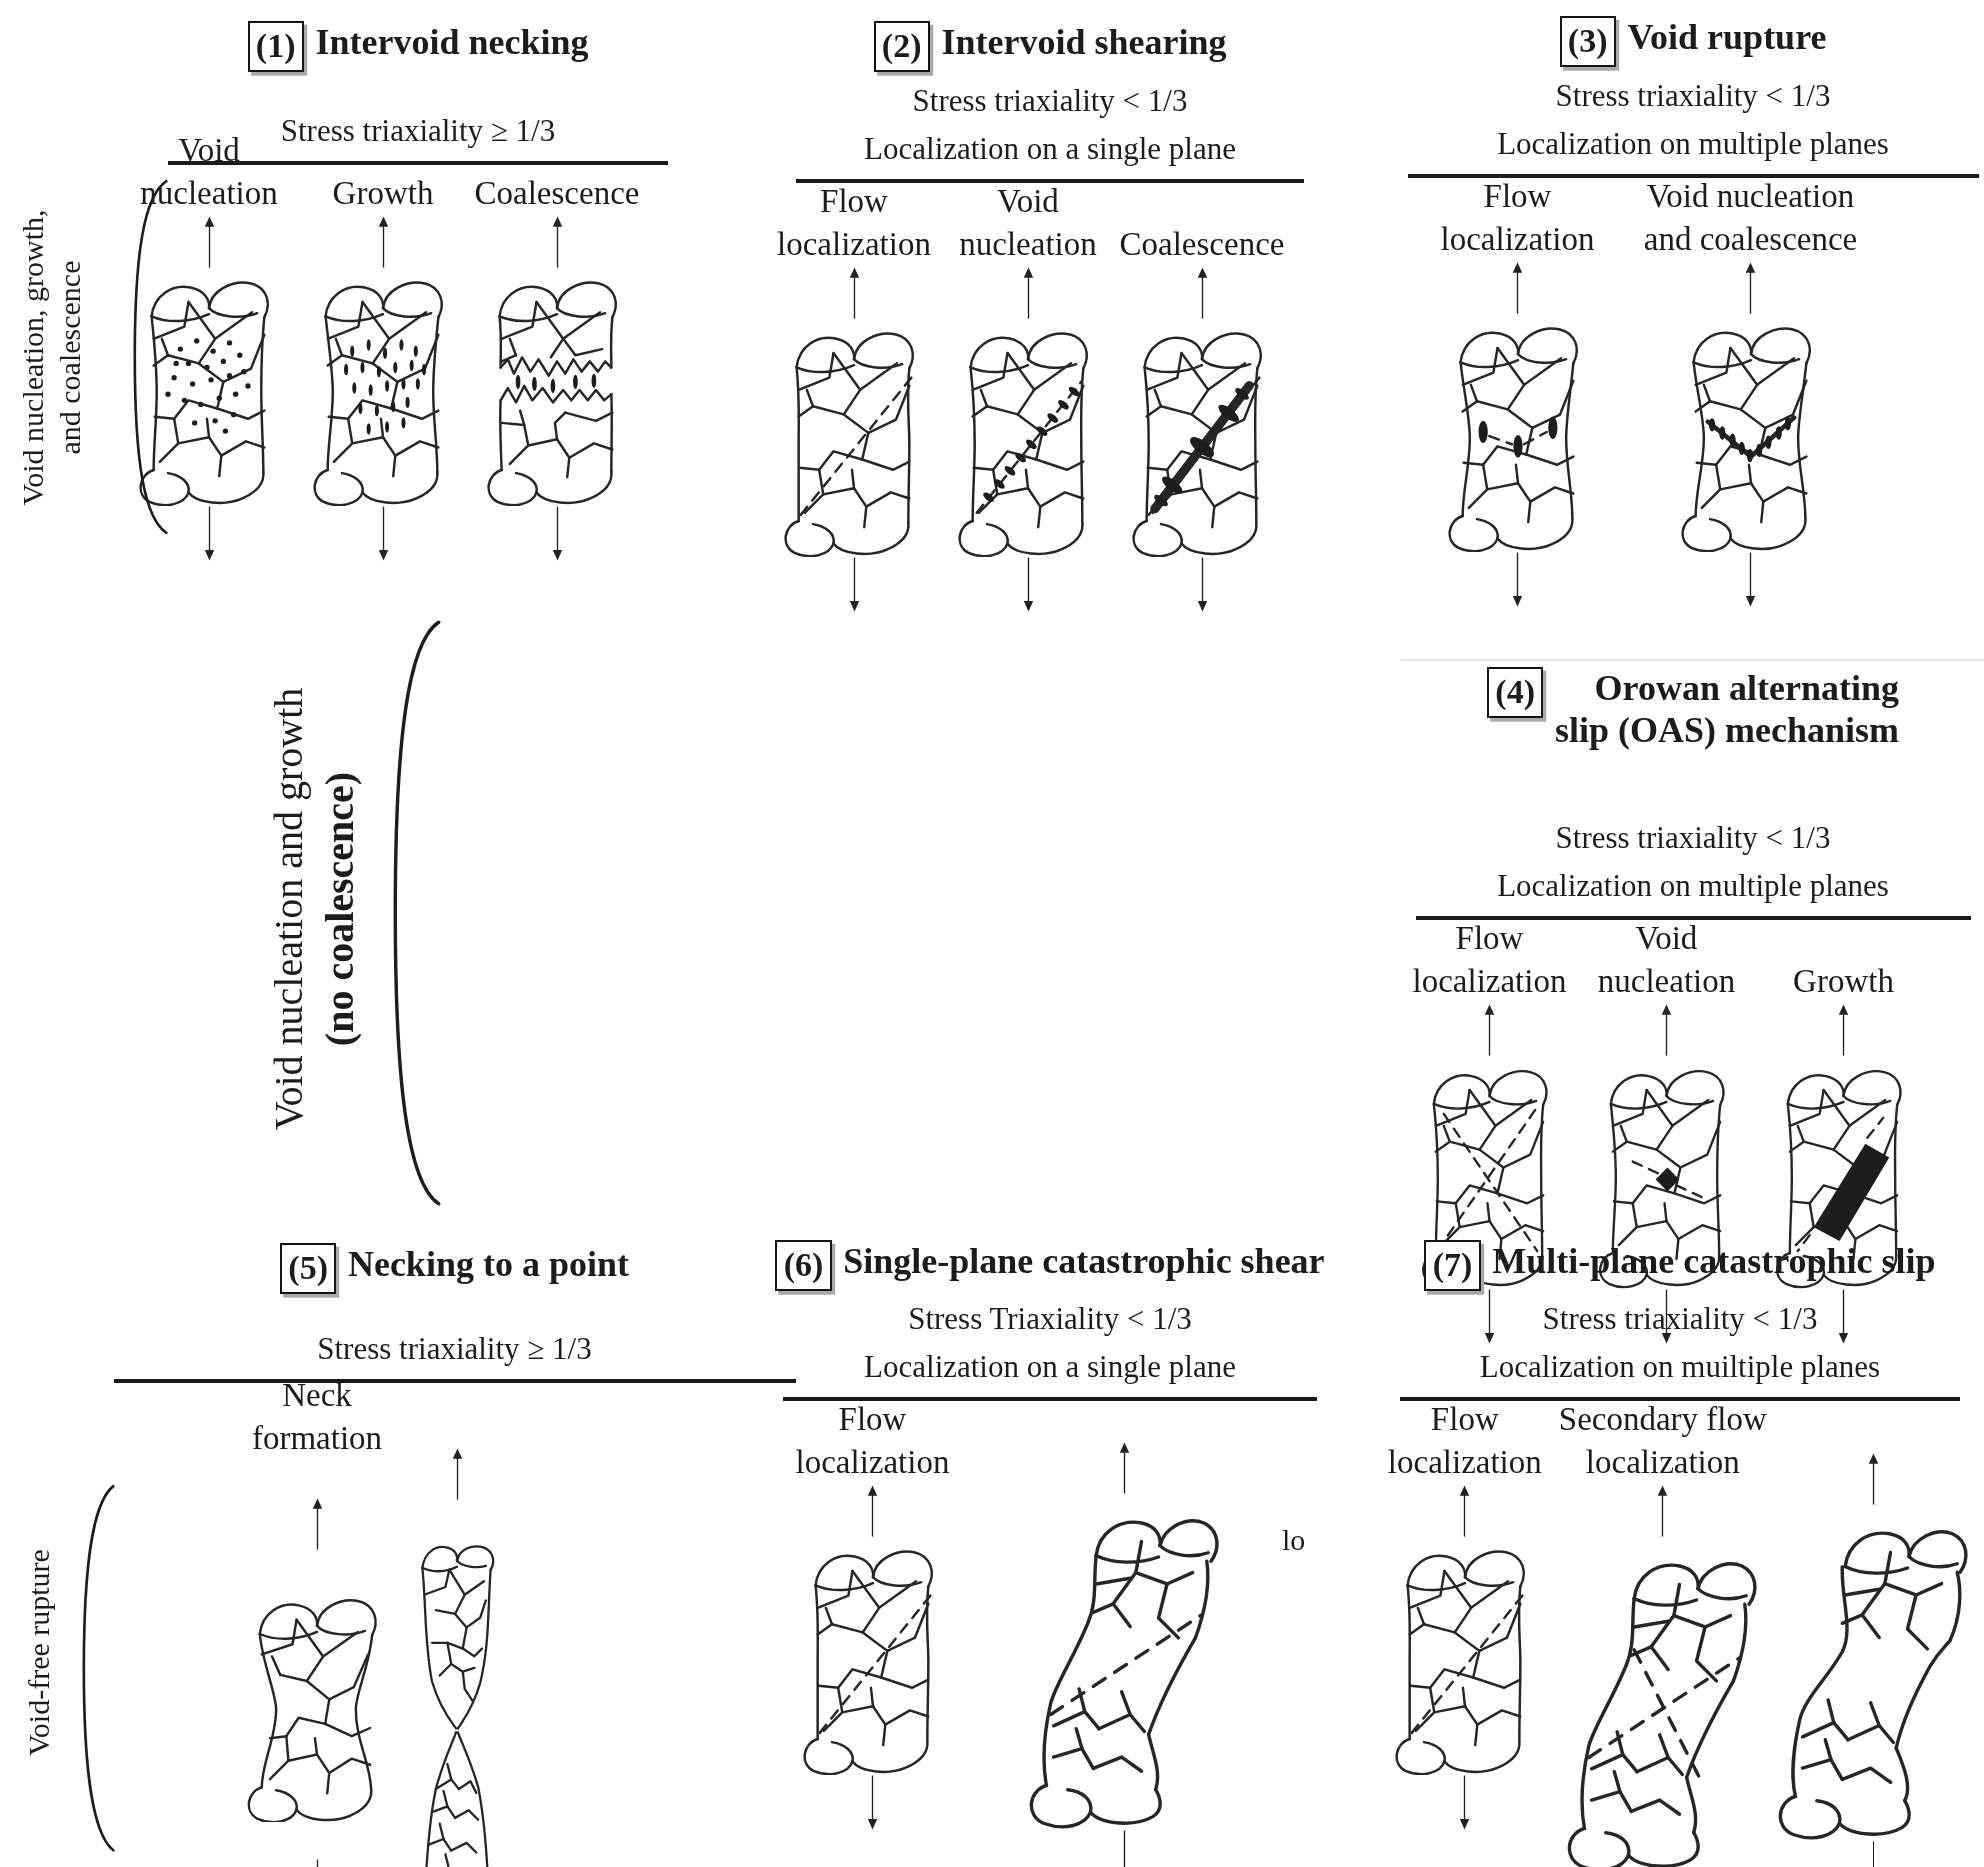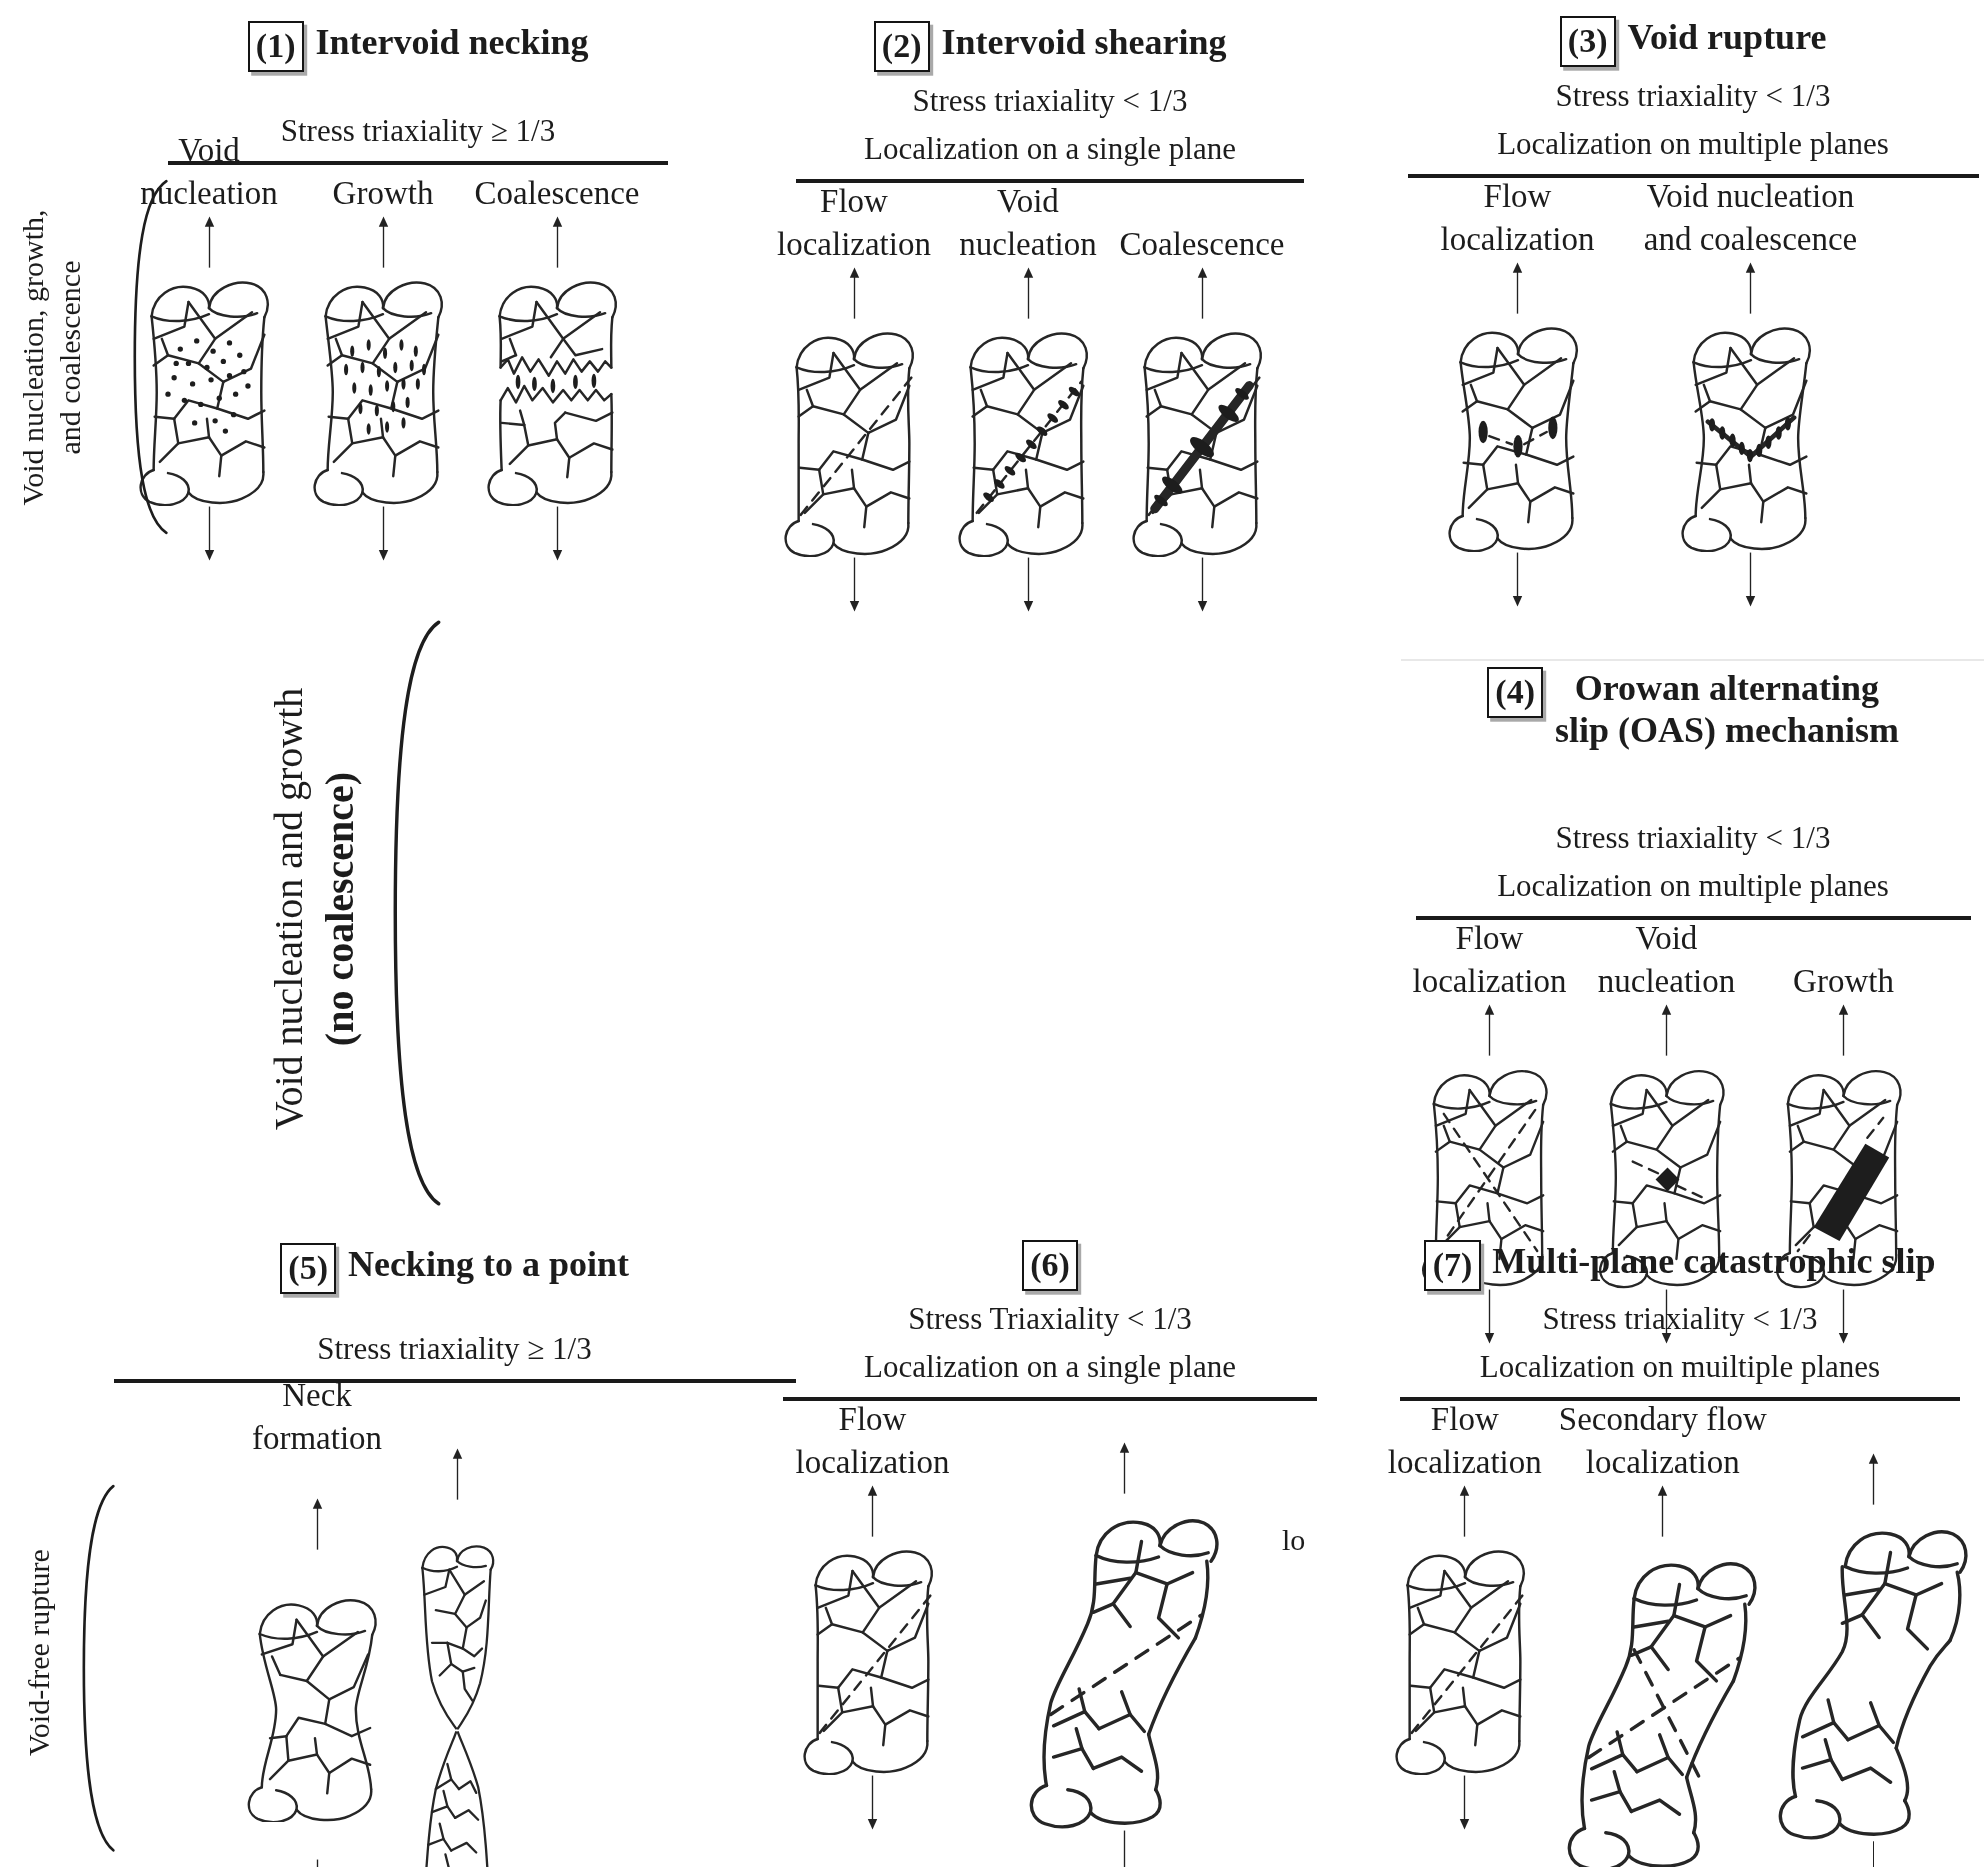--- a/index.html
+++ b/index.html
@@ -7,21 +7,21 @@
     width:1985px;height:1867px;position:relative;overflow:hidden;
     background:#ffffff;color:#1c1c1c;
     font-family:"Liberation Serif","DejaVu Serif",serif;
   }
   .panel{position:absolute;}
   .titlebar{display:flex;justify-content:center;align-items:flex-start;gap:11.6px;}
   .numbox{
     border:2.1px solid #141414;background:#fff;box-shadow:3.2px 3.7px 0 #a9a9a9;
     font-weight:bold;font-size:34px;line-height:1;padding:6.3px 6.3px;white-space:nowrap;
   }
-  .title{font-weight:bold;font-size:36px;line-height:1.18;text-align:center;}
+  .title{font-weight:bold;font-size:36px;line-height:1.18;text-align:right;}
   .conds{text-align:center;font-size:31px;line-height:1.55;}
   .rule{background:#1a1a1a;height:3.7px;}
   .cols{display:flex;align-items:flex-start;}
   .col{display:flex;flex-direction:column;align-items:center;}
   .collabel{font-size:33px;line-height:1.3;text-align:center;display:flex;flex-direction:column;justify-content:flex-end;}
   svg{display:block;}
   .spec path,.spec line,.spec polyline{fill:none;stroke:#262626;stroke-width:2.4;stroke-linecap:round;stroke-linejoin:round;}
   .spec .dash{stroke-dasharray:10 8;}
   .spec .thick{stroke-width:4.6;}
   .spec .band{stroke-width:9;}
@@ -778,20 +778,23 @@
           <path d="M42,346 L38,330"></path>
           <path d="M30,380 L48,374 L58,384"></path>
         </svg>
       </div>
     </div>
 </section>
 
 <section class="panel" id="p6">
   <div class="titlebar">
     <span class="numbox">(6)</span>
+    <div class="title">
+        <div>Single-plane catastrophic shear</div>
+      </div>
   </div>
   <div class="conds">
       <div>Stress Triaxiality &lt; 1/3</div>
       <div>Localization on a single plane</div>
     </div>
   <div class="rule"></div>
   <div class="cols">
       <div class="col c1">
         <div class="collabel">
           <div>Flow</div>

